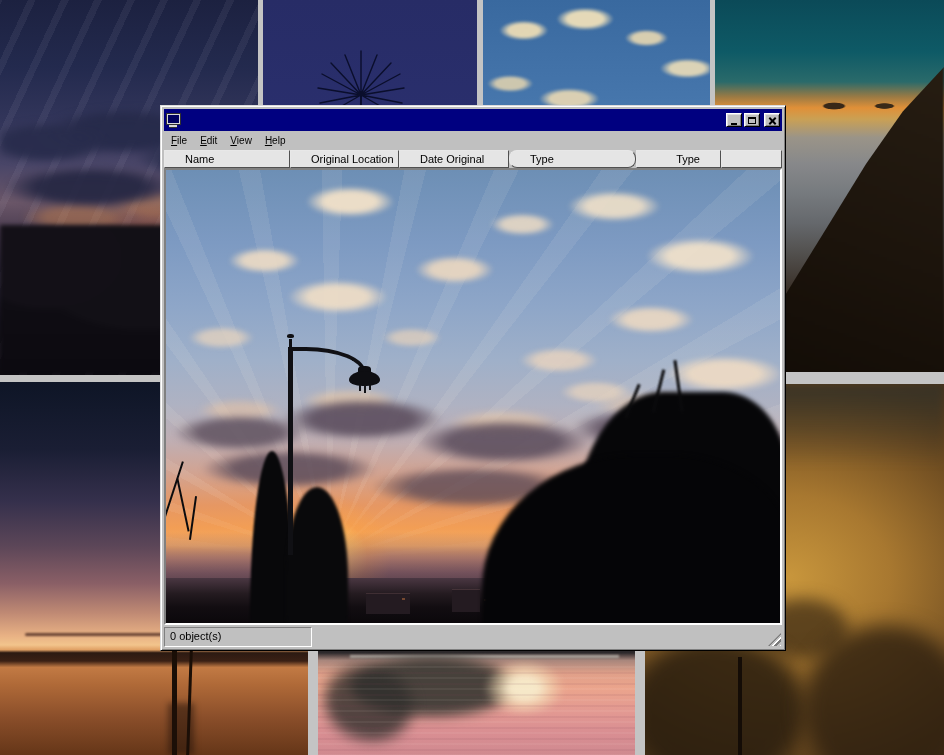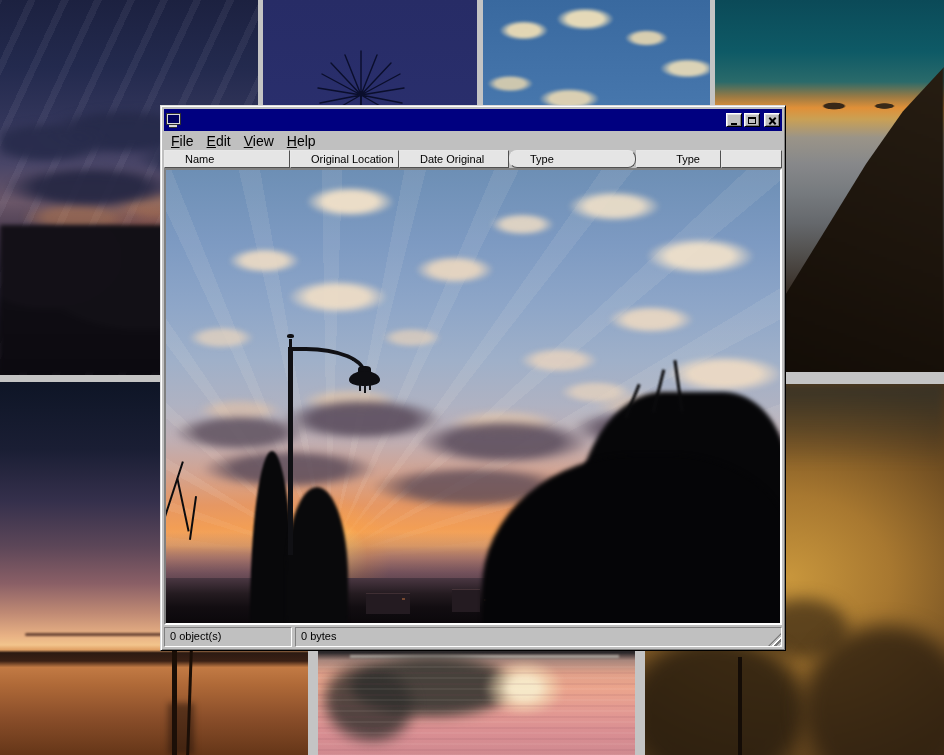--- a/index.html
+++ b/index.html
@@ -106,21 +106,21 @@
     box-shadow:inset 1px 1px 0 #dfdfdf,inset -1px -1px 0 #808080;display:flex;align-items:center;justify-content:center;}
   .tbtn.close{margin-left:2px;}
   .glyph-min{width:6px;height:2px;background:#000;margin-top:7px;}
   .glyph-max{width:8px;height:7px;border:1px solid #000;border-top-width:2px;box-sizing:border-box;}
   .glyph-x{position:relative;width:9px;height:9px;}
   .glyph-x i{position:absolute;left:0;top:4px;width:9px;height:2px;background:#000;display:block;}
   .glyph-x i:first-child{transform:rotate(45deg);}
   .glyph-x i:last-child{transform:rotate(-45deg);}
 
   .menubar{height:19px;flex:0 0 19px;display:flex;align-items:center;padding-left:1px;}
-  .menu-item{padding:2px 7px 2px 6px;font-size:14px;color:#000;}
+  .menu-item{padding:2px 7px 2px 6px;font-size:10px;color:#000;}
   .u{text-decoration:underline;}
 
   .headerrow{height:18px;flex:0 0 18px;display:flex;}
   .hcell{box-sizing:border-box;height:18px;padding:2px 20px;font-size:11px;color:#000;background:#e5e5e5;overflow:hidden;white-space:nowrap;
     border-top:1px solid #e8e8e8;border-left:1px solid #e8e8e8;border-right:1px solid #505050;border-bottom:1px solid #505050;}
   .w-name{width:126px;} .w-loc{width:109px;} .w-date{width:110px;} .w-type{width:127px;border-radius:8px;}
   .w-size{width:85px;text-align:right;} .w-fill{flex:1;}
 
   
   .client{flex:1;position:relative;overflow:hidden;border:2px solid;border-color:#808080 #fff #fff #808080;background:#000;}
@@ -182,21 +182,21 @@
   .lamp{position:absolute;left:183px;top:calc(39% + 24px);width:31px;height:15px;background:#0e0e12;
     border-radius:50% 50% 46% 46%/64% 64% 42% 42%;}
   .lamp-cap{position:absolute;left:192px;top:calc(39% + 19px);width:13px;height:7px;background:#0e0e12;border-radius:40% 40% 0 0;}
   .lamp-drop{position:absolute;left:193px;top:calc(39% + 38px);width:2px;height:6px;background:#121216;}
   .lamp-drop.d2{left:198px;height:8px;}
   .lamp-drop.d3{left:203px;height:5px;}
 
   .statusbar{height:20px;flex:0 0 20px;display:flex;gap:3px;padding-top:2px;position:relative;}
   .spanel{box-sizing:border-box;border:1px solid;border-color:#808080 #fff #fff #808080;
     padding:2px 5px;font-size:11px;color:#000;background:#c0c0c0;overflow:hidden;white-space:nowrap;}
-  .spanel.objects{width:128px;}
+  .spanel.objects{width:148px;}
   .spanel.bytes{flex:1;}
   .grip{position:absolute;right:1px;bottom:1px;width:13px;height:13px;
     background:repeating-linear-gradient(135deg,transparent 0 2px,#fff 2px 3px,#7a7a7a 3px 5px);
     clip-path:polygon(100% 0,100% 100%,0 100%);}
 </style>
 </head>
 <body>
 
 <div class="desktop">
 
@@ -323,17 +323,16 @@
     <div class="arm"></div>
     <div class="lamp-cap"></div>
     <div class="lamp"></div>
     <div class="lamp-drop"></div>
     <div class="lamp-drop d2"></div>
     <div class="lamp-drop d3"></div>
   </div>
 
   <div class="statusbar">
     <div class="spanel objects">0 object(s)</div>
-    <div class="spanel bytes">0 bytes</div>
     <div class="grip"></div>
   </div>
 
 </div>
 
 </body></html>

